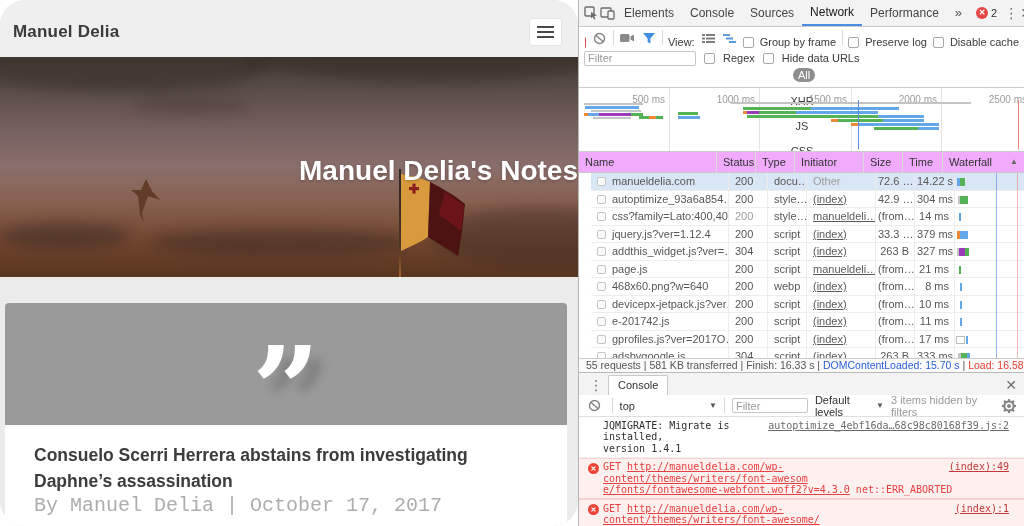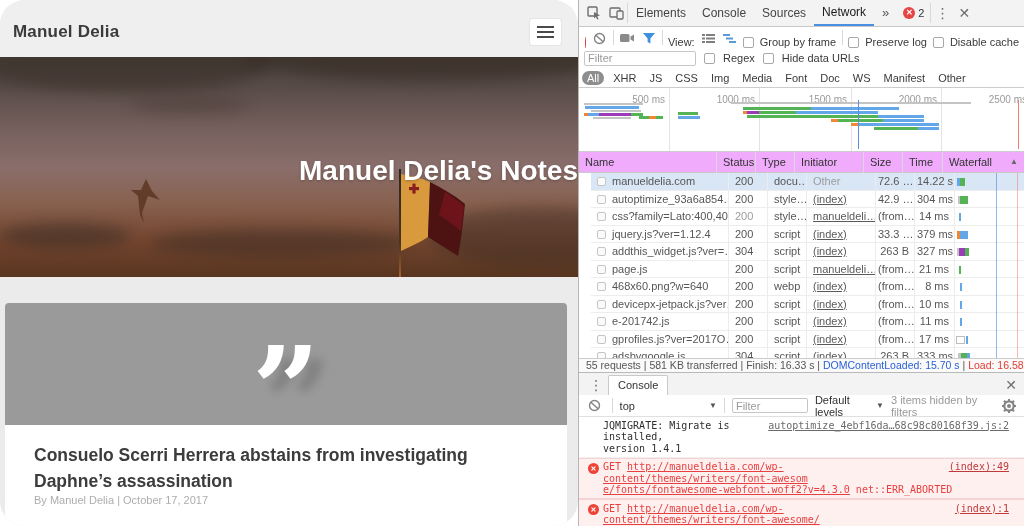--- a/index.html
+++ b/index.html
@@ -22,21 +22,21 @@
               text-shadow:0 1px 3px rgba(0,0,0,.25);}
   #flag-pole{position:absolute;left:399px;top:112px;width:2px;height:165px;background:linear-gradient(180deg,#2c2722 0%,#4a3526 45%,#c8762d 75%,#d8852f 100%);}
 
   #quote-card{position:absolute;left:5px;top:303px;width:562px;height:122px;background:#9a9a9a;border-radius:4px 4px 0 0;
               display:flex;align-items:center;justify-content:center;}
   #quote-glyph{font-family:"DejaVu Serif","Liberation Serif",serif;font-weight:bold;font-size:118px;color:#fff;
                line-height:0;transform:translateY(26px);text-shadow:12px 14px 10px rgba(0,0,0,.16);}
 
   #article-card{position:absolute;left:5px;top:425px;width:562px;height:101px;background:#fff;}
   #article-title{position:absolute;left:29px;top:17px;width:480px;font-size:17.5px;font-weight:bold;color:#3c3c3c;line-height:1.5;}
-  #article-byline{position:absolute;left:29px;top:69px;font-size:11px;color:#adadad;}
+  #article-byline{position:absolute;left:29px;top:69px;font-size:20px;color:#adadad;font-family:Liberation Mono, monospace;}
 
   
   #devtools{position:absolute;left:578px;top:0;width:446px;height:526px;background:#fff;border-left:1px solid #b5b5b5;
             box-sizing:border-box;font-size:11px;color:#303030;overflow:hidden;}
   #devtools *{box-sizing:border-box;}
   .vsep{width:1px;background:#d8d8d8;align-self:stretch;margin:3px 0;}
 
   #dt-tabbar{position:absolute;left:0;top:0;width:446px;height:27px;background:#f3f3f3;border-bottom:1px solid #c9c9c9;
              display:flex;align-items:center;padding:0 4px;}
   .dt-tab{padding:0 8px;height:26px;line-height:26px;font-size:12px;color:#454545;}
@@ -51,21 +51,21 @@
   .rec-dot{width:11px;height:11px;border-radius:50%;background:#e04343;}
   .checkbox{width:11px;height:11px;border:1px solid #a8a8a8;border-radius:2px;background:#fff;flex:none;}
   .cb-label{color:#3a3a3a;white-space:nowrap;}
 
   #filter-row{position:absolute;left:0;top:48px;width:446px;height:20px;display:flex;align-items:center;padding:0 5px;gap:8px;}
   #net-filter{width:112px;height:15px;border:1px solid #c6c6c6;border-radius:2px;font-size:11px;padding:0 3px;color:#333;
               font-family:"Liberation Sans",sans-serif;}
   #net-filter::placeholder{color:#9a9a9a;}
 
   #pill-row{position:absolute;left:0;top:68px;width:446px;height:20px;border-bottom:1px solid #ccc;
-            display:flex;align-items:center;padding:0 3px;gap:13px;}
+            display:flex;align-items:center;padding:0 3px;gap:13px;flex-direction:column;}
   .pill{color:#3a3a3a;white-space:nowrap;}
   .pill.active{background:#8e8e8e;color:#fff;border-radius:8px;padding:1px 5px;margin-right:-4px;}
 
   #overview{position:absolute;left:0;top:88px;width:446px;height:64px;border-bottom:1px solid #ccc;overflow:hidden;}
   .ov-grid{position:absolute;top:0;bottom:0;width:1px;background:#e4e4e4;}
   .ov-tick{position:absolute;top:6px;font-size:10px;color:#9a9a9a;transform:translateX(-100%);padding-right:4px;white-space:nowrap;}
   .ov-bar{position:absolute;}
   .ev-line{position:absolute;top:12px;bottom:2px;width:1px;}
 
   #net-table{position:absolute;left:0;top:152px;width:446px;height:206px;overflow:hidden;}
@@ -183,20 +183,21 @@
           <rect x="1" y="1" width="10" height="9" rx="1" fill="none" stroke="#6d6d6d" stroke-width="1.3"></rect>
           <rect x="8" y="4" width="6" height="8" rx="1" fill="#f3f3f3" stroke="#6d6d6d" stroke-width="1.3"></rect>
         </svg>
     </span>
     <span class="vsep"></span>
     <div id="dt-tabs" style="display:flex;">
         <span class="dt-tab">Elements</span>
         <span class="dt-tab">Console</span>
         <span class="dt-tab">Sources</span>
         <span class="dt-tab active">Network</span>
+        <span class="dt-tab">Performance</span>
       </div>
     <span class="dt-tab" style="font-size:13px;color:#555;">»</span>
     <div id="err-badge">
       <span class="dot">✕</span>
       <span>2</span>
     </div>
     <span class="vsep" style="margin-left:6px;"></span>
     <span class="tb-icon gray-glyph" style="letter-spacing:0;">⋮</span>
     <span class="tb-icon gray-glyph">✕</span>
   </div>

